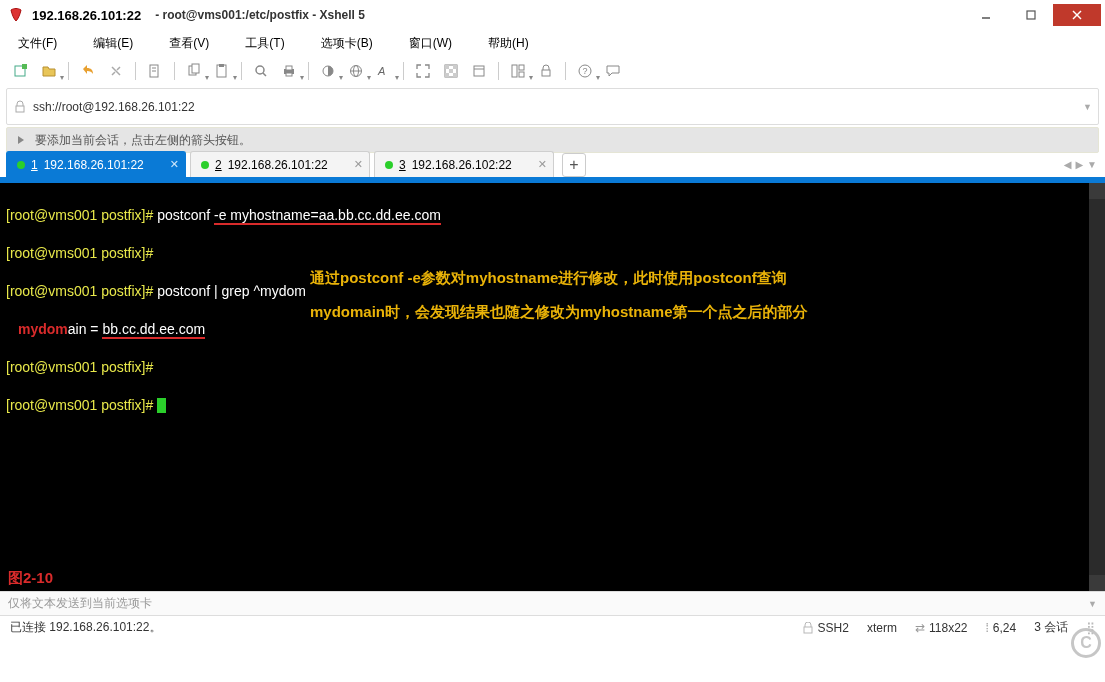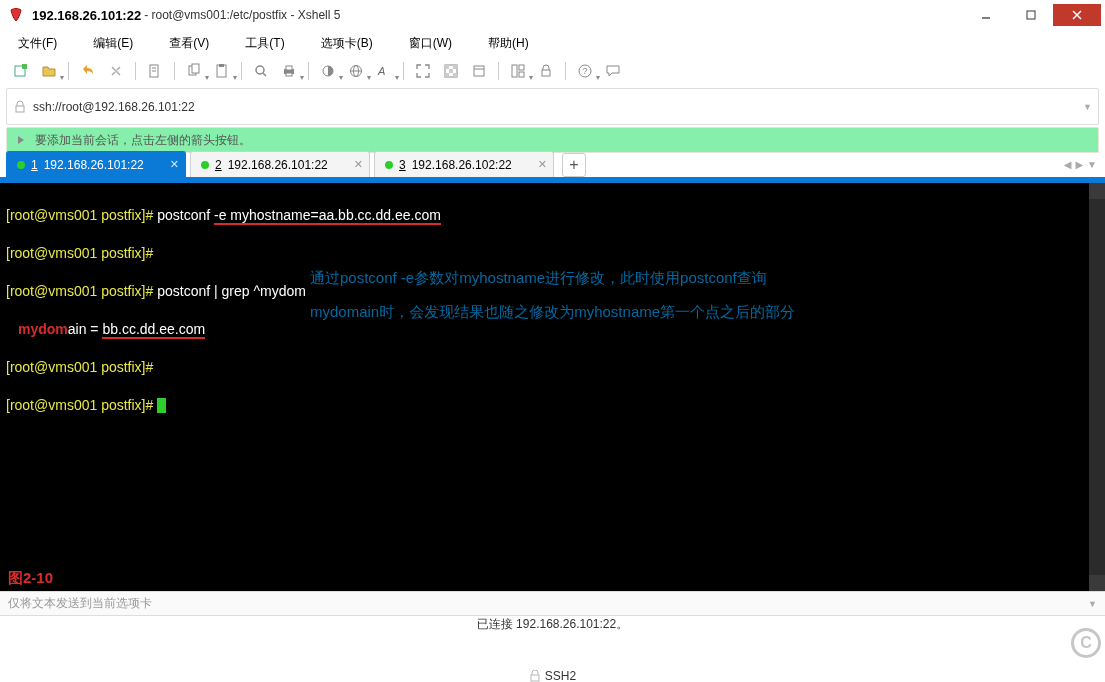--- a/index.html
+++ b/index.html
@@ -2,21 +2,21 @@
 <html><head>
 <meta charset="utf-8">
 <style>
   * { box-sizing: border-box; margin: 0; padding: 0; font-family: "Microsoft YaHei", "Segoe UI", Tahoma, sans-serif; }
   body { width: 1105px; height: 682px; background: #fff; font-size: 12px; overflow: hidden; position: relative; }
 
   
   .titlebar { height: 30px; display: flex; align-items: center; padding: 0 4px 0 8px; background: #fff; }
   .titlebar .app-icon { width: 16px; height: 16px; margin-right: 8px; }
   .titlebar .title-text { font-weight: bold; font-size: 13px; color: #000; }
-  .titlebar .sub-title { margin-left: 3px; font-size: 12px; color: #333; }
+  .titlebar .sub-title { margin-left: 14px; font-size: 12px; color: #333; font-weight: bold; }
   .titlebar .spacer { flex: 1; }
   .win-btn { width: 45px; height: 22px; display: inline-flex; align-items: center; justify-content: center; color: #555; }
   .win-btn.close { background: #c0392b; color: #fff; width: 48px; height: 22px; }
   .win-btn svg { stroke: currentColor; fill: none; }
 
   
   .menubar { height: 26px; display: flex; align-items: center; padding: 0 10px; gap: 20px; }
   .menu-item { padding: 3px 8px; font-size: 12px; color: #000; }
 
   
@@ -25,52 +25,52 @@
   .tb-btn.dd::after { content: "▾"; font-size: 8px; position: absolute; right: -2px; bottom: 1px; color: #888; }
   .tb-sep { width: 1px; height: 18px; background: #ccc; margin: 0 4px; }
   .tb-btn svg { width: 16px; height: 16px; }
 
   
   .addrbar { height: 37px; display: flex; align-items: center; padding: 2px 6px; gap: 6px; border: 1px solid #ddd; margin: 2px 6px; border-radius: 2px; }
   .addrbar .lock { width: 14px; height: 14px; color: #888; }
   .addrbar input { flex: 1; border: none; outline: none; font-size: 12px; color: #333; background: transparent; }
 
   
-  .infobar { height: 26px; display: flex; align-items: center; padding: 0 8px; gap: 6px; background: #86efac; border: 1px solid #e5e5d5; margin: 2px 6px; border-radius: 2px; color: #555; }
+  .infobar { height: 26px; display: flex; align-items: center; padding: 0 8px; gap: 6px; background: #e5e5e5; border: 1px solid #e5e5d5; margin: 2px 6px; border-radius: 2px; color: #555; }
   .infobar .arrow-icon { width: 14px; height: 14px; color: #888; }
 
   
   .tabbar { height: 28px; display: flex; align-items: flex-end; padding: 0 6px; background: #fff; border-bottom: 6px solid #0a7ad6; position: relative; }
   .tab { height: 26px; min-width: 180px; padding: 0 26px 0 10px; display: inline-flex; align-items: center; gap: 6px; font-size: 12px; border: 1px solid #cfcfcf; border-bottom: none; background: #f4f4f4; position: relative; margin-right: 4px; border-radius: 3px 3px 0 0; }
   .tab.active { background: #0a7ad6; color: #fff; border-color: #0a7ad6; }
   .tab .dot { width: 8px; height: 8px; border-radius: 50%; background: #2bcf2b; }
   .tab .num { text-decoration: underline; }
   .tab .close-x { position: absolute; right: 6px; top: 6px; font-size: 11px; color: #999; }
   .tab.active .close-x { color: #cfe7fb; }
   .tab-add { width: 24px; height: 24px; border: 1px solid #ccc; display: inline-flex; align-items: center; justify-content: center; font-size: 16px; color: #555; margin-left: 4px; border-radius: 3px; }
   .tab-nav { position: absolute; right: 8px; top: 4px; color: #aaa; font-size: 10px; display: flex; gap: 4px; }
 
   
   .terminal { background: #000; color: #fff; font-family: "Courier New", monospace; font-size: 14px; line-height: 19px; padding: 4px 6px; height: 408px; position: relative; white-space: pre; }
   .terminal .line { white-space: pre; }
   .term-yellow { color: #e8e84a; }
   .term-red { color: #d92b2b; font-weight: bold; margin-left: 12px; }
   .underline-red { border-bottom: 2px solid #d92b2b; }
   .cursor { display: inline-block; width: 9px; height: 15px; background: #2bcf2b; vertical-align: text-bottom; }
-  .annotation { position: absolute; color: #0369a1; font-family: "Microsoft YaHei", sans-serif; font-size: 15px; font-weight: normal; white-space: normal; line-height: 34px; }
+  .annotation { position: absolute; color: #eab308; font-family: "Microsoft YaHei", sans-serif; font-size: 15px; font-weight: bold; white-space: normal; line-height: 34px; }
   .fig-label { position: absolute; left: 8px; bottom: 4px; color: #d92b2b; font-weight: bold; font-family: "Microsoft YaHei", sans-serif; font-size: 15px; }
   .term-scroll { position: absolute; right: 0; top: 0; width: 16px; height: 100%; background: #2b2b2b; }
   .term-scroll::before { content: ""; position: absolute; top: 0; left: 0; right: 0; height: 16px; background: #3a3a3a; }
   .term-scroll::after { content: ""; position: absolute; bottom: 0; left: 0; right: 0; height: 16px; background: #3a3a3a; }
 
   
   .sendbar { height: 24px; border-top: 1px solid #ddd; display: flex; align-items: center; padding: 0 8px; color: #999; font-size: 12px; background: #fafafa; }
 
   
-  .statusbar { height: 24px; border-top: 1px solid #ddd; display: flex; align-items: center; padding: 0 10px; font-size: 12px; color: #333; gap: 18px; flex-direction: column; }
+  .statusbar { height: 24px; border-top: 1px solid #ddd; display: flex; align-items: center; padding: 0 10px; font-size: 12px; color: #333; gap: 18px; }
   .statusbar .spacer { flex: 1; }
   .statusbar .item { display: inline-flex; align-items: center; gap: 4px; color: #333; }
   .statusbar .icon { width: 12px; height: 12px; opacity: .6; }
 
   
   .watermark { position: absolute; right: 4px; bottom: 24px; color: #c0c0c0; font-weight: bold; font-size: 18px; display: flex; align-items: center; gap: 4px; opacity: .9; }
   .watermark .wm-icon { width: 30px; height: 30px; border: 3px solid #c0c0c0; border-radius: 50%; display: inline-flex; align-items: center; justify-content: center; font-size: 16px; }
   .watermark .wm-sub { font-size: 8px; display: block; letter-spacing: 1px; }
 </style>
 </head>

